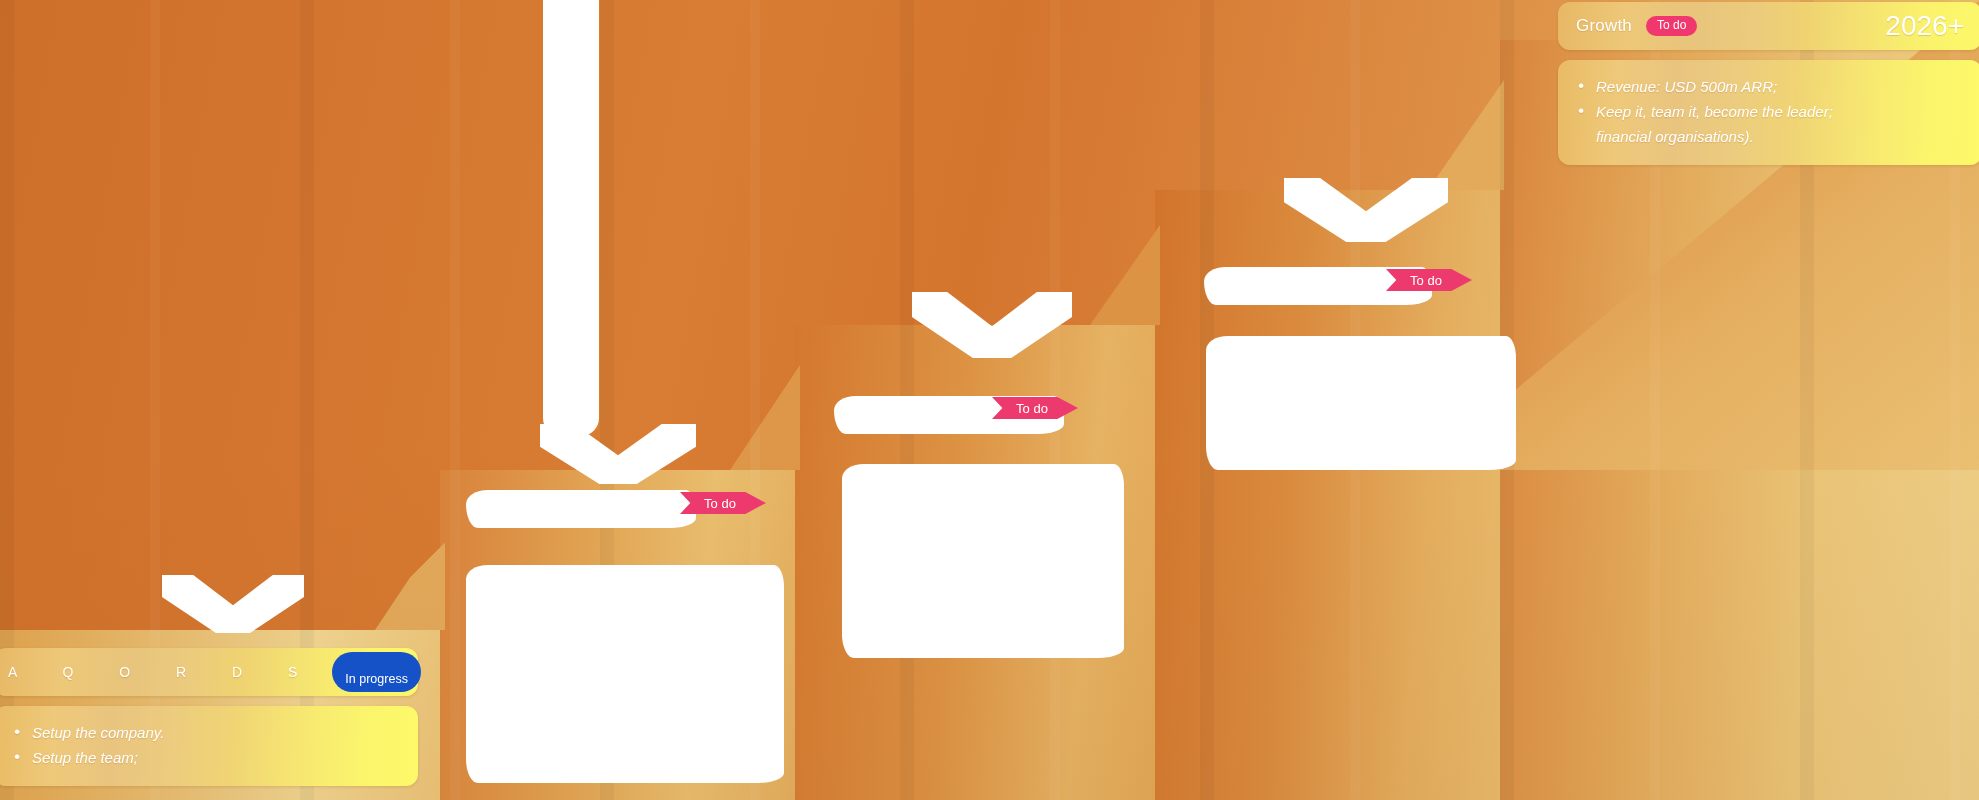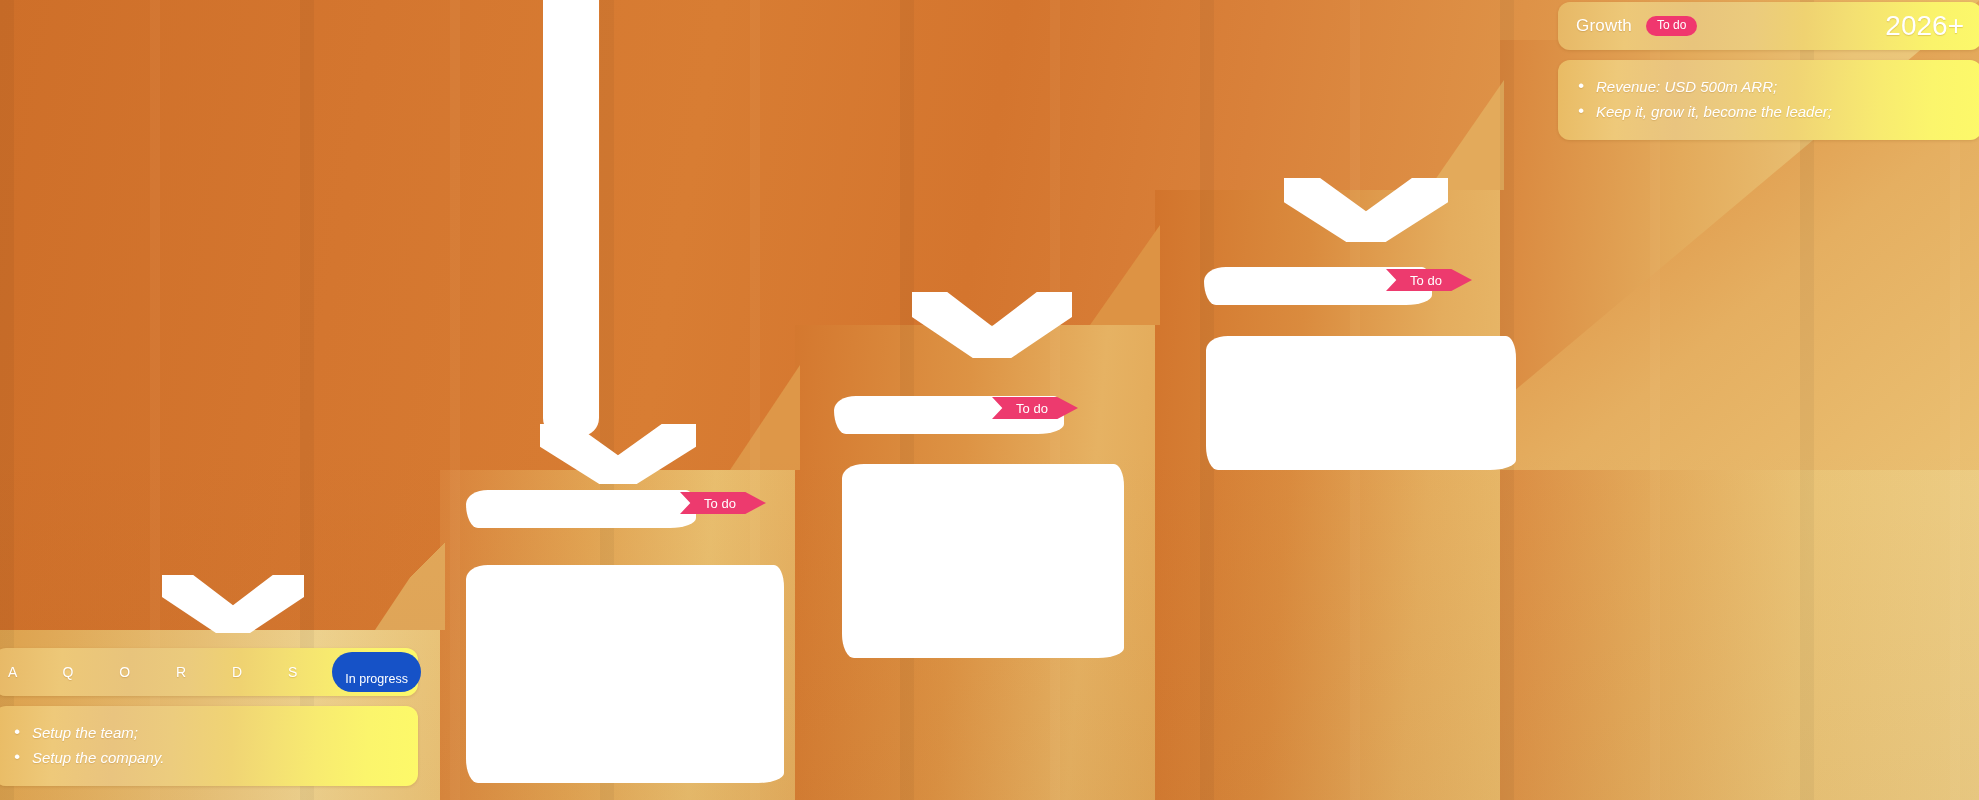--- a/index.html
+++ b/index.html
@@ -239,31 +239,32 @@
 
   <div class="card" id="card-growth">
     <div class="card-head">
       <span class="card-title">Growth</span>
       <span class="badge todo">To do</span>
       <span class="card-date">2026+</span>
     </div>
     <div class="card-body">
       <ul>
         <li>Revenue: USD 500m ARR;</li>
-        <li>Keep it, grow it, become the leader;</li>
+        <li>Keep it, team it, become the leader;</li>
+        <li class="cont">financial organisations).</li>
       </ul>
     </div>
   </div>
 
   <div class="card" id="card-aqords">
     <div class="card-head">
       <span class="card-title spaced">A Q O R D S</span>
       <span class="badge progress">In progress</span>
     </div>
     <div class="card-body">
       <ul>
+        <li>Setup the company.</li>
         <li>Setup the team;</li>
-        <li>Setup the company.</li>
       </ul>
     </div>
   </div>
 
 </div>
 
 </body></html>

